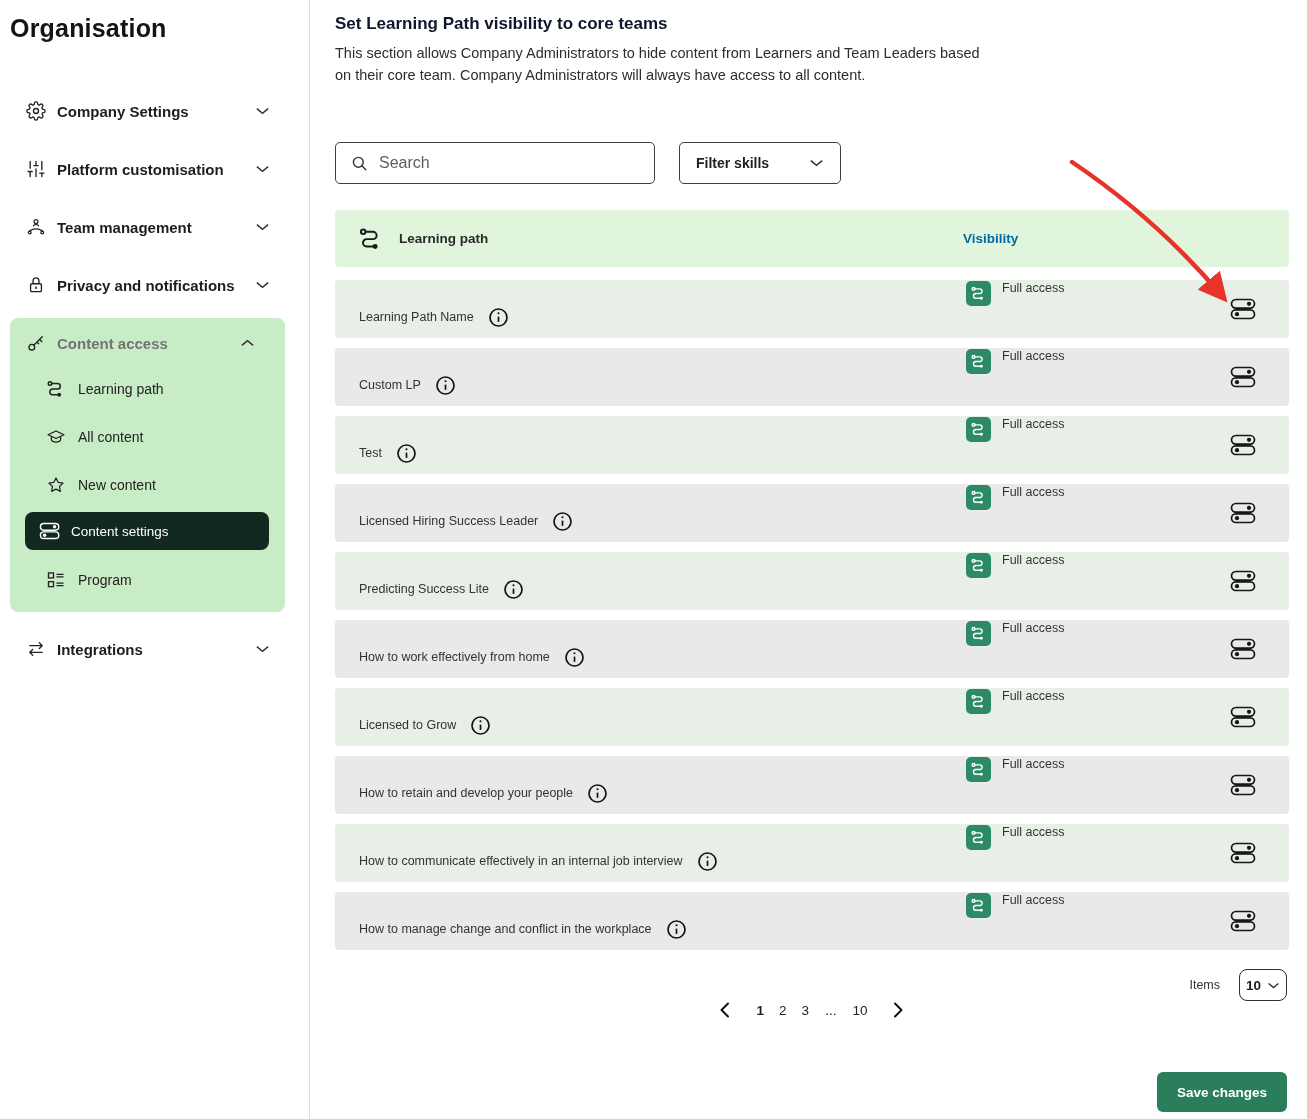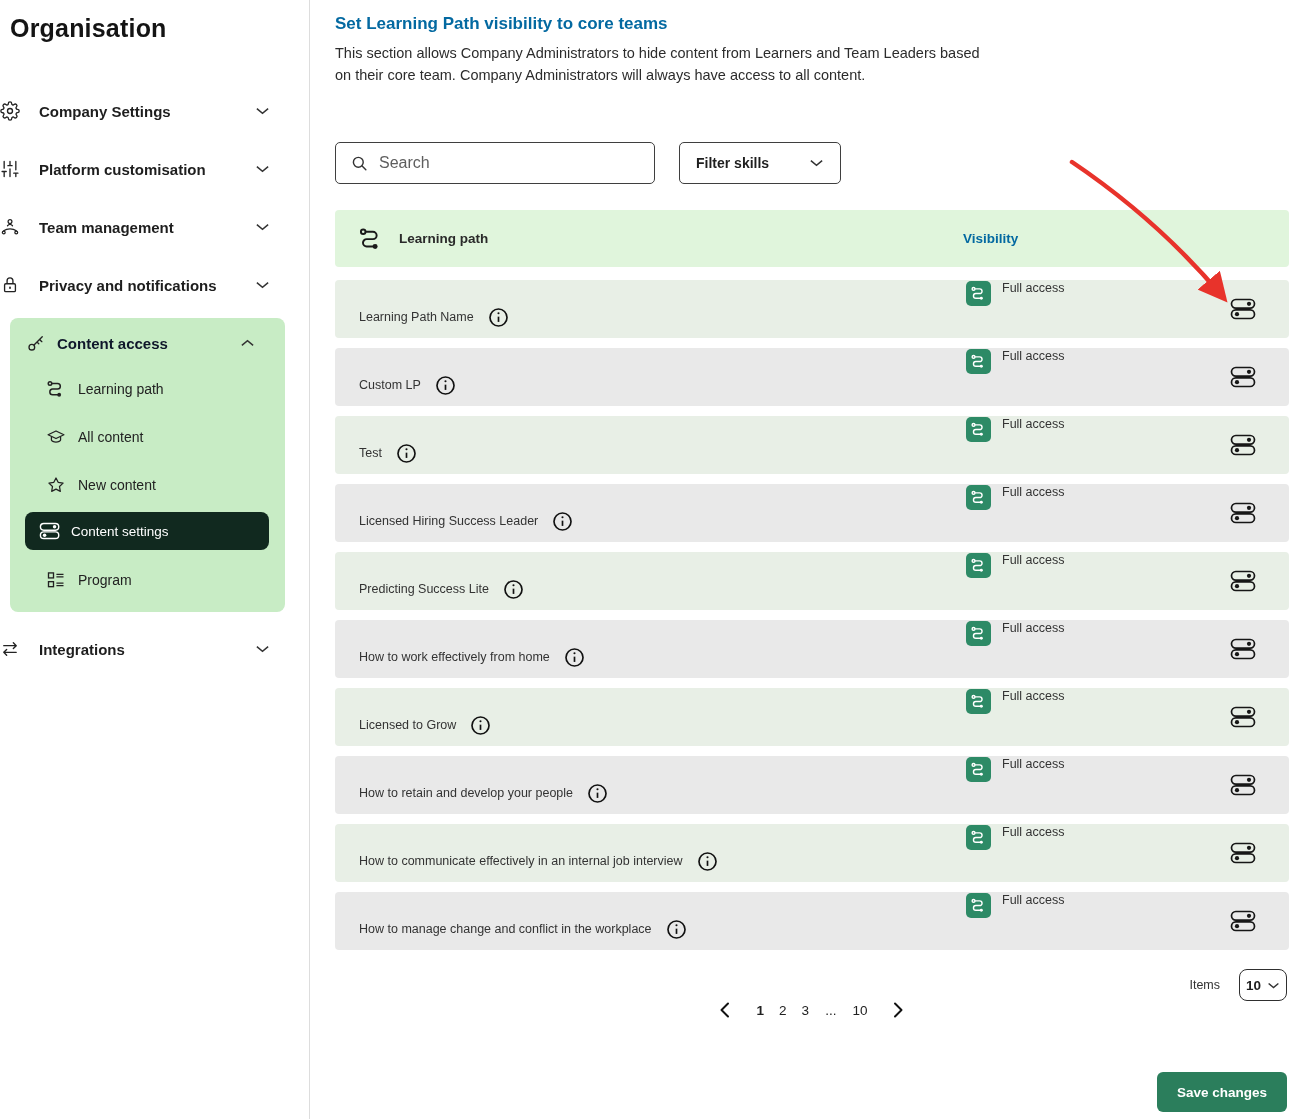--- a/index.html
+++ b/index.html
@@ -2,39 +2,39 @@
 <html><head>
 <meta charset="utf-8">
 <style>
   * { margin:0; padding:0; box-sizing:border-box; }
   html,body { width:1307px; height:1119px; background:#fff; font-family:"Liberation Sans",sans-serif; color:#1c1c1c; }
   .app { position:relative; width:1307px; height:1119px; overflow:hidden; }
 
   
   .sidebar { position:absolute; left:0; top:0; width:310px; height:1119px; border-right:1px solid #ddd; background:#fff; }
   .sidebar-title { position:absolute; left:10px; top:14px; font-size:25px; font-weight:bold; letter-spacing:.2px; color:#141414; }
-  .nav-item { position:absolute; left:0; width:310px; height:28px; display:flex; align-items:center; cursor:pointer;gap:8px; }
+  .nav-item { position:absolute; left:0; width:310px; height:28px; display:flex; align-items:center; padding-left:26px; cursor:pointer; }
   .nav-item .ico { width:20px; height:20px; flex:0 0 20px; display:flex; align-items:center; justify-content:center; }
   .nav-item .lbl { margin-left:11px; font-size:15px; font-weight:bold; color:#1e1e1e; }
   .nav-item .chev { position:absolute; right:40px; width:15px; height:10px; }
   svg { display:block; }
 
   .ca-block { position:absolute; left:10px; top:318px; width:275px; height:294px; background:#c8ecc5; border-radius:8px; }
   .ca-head { position:absolute; left:0; top:11px; width:275px; height:28px; display:flex; align-items:center; padding-left:16px; cursor:pointer; }
-  .ca-head .lbl { margin-left:11px; font-size:15px; font-weight:bold; color:#0f172a; }
+  .ca-head .lbl { margin-left:11px; font-size:15px; font-weight:bold; color:#737373; }
   .ca-head .chev { position:absolute; right:30px; width:15px; height:10px; }
   .sub-item { position:absolute; left:0; width:275px; height:30px; display:flex; align-items:center; padding-left:36px; cursor:pointer; }
   .sub-item .ico { width:20px; height:20px; flex:0 0 20px; }
   .sub-item .lbl { margin-left:12px; font-size:14px; color:#222; }
   .sub-item.selected { left:15px; width:244px; height:38px; background:#11291f; border-radius:8px; padding-left:14px; }
   .sub-item.selected .lbl { color:#fff; font-size:13.5px; }
 
   
   .main { position:absolute; left:335px; top:0; width:954px; height:1119px; }
-  .page-heading { position:absolute; left:0; top:14px; font-size:17px; font-weight:bold; color:#0369a1; }
+  .page-heading { position:absolute; left:0; top:14px; font-size:17px; font-weight:bold; color:#0f172a; }
   .page-desc { position:absolute; left:0; top:42px; width:656px; font-size:14.5px; line-height:22px; color:#2c2c2c; }
 
   .search-box { position:absolute; left:0; top:142px; width:320px; height:42px; border:1.5px solid #3f3f3f; border-radius:5px; display:flex; align-items:center; padding:0 12px 0 14px; background:#fff; }
   .search-box input { border:none; outline:none; margin-left:10px; flex:1; font-size:16px; font-family:"Liberation Sans",sans-serif; color:#222; background:transparent; }
   .search-box input::placeholder { color:#5e5e5e; }
   .filter-box { position:absolute; left:344px; top:142px; width:162px; height:42px; border:1.5px solid #3f3f3f; border-radius:5px; display:flex; align-items:center; justify-content:space-between; padding:8px 16px; cursor:pointer; background:#fff; }
   .filter-box .lbl { font-size:14px; font-weight:bold; color:#1e1e1e; }
 
   .t-header { position:absolute; left:0; top:210px; width:954px; height:57px; background:#e0f5dc; border-radius:4px; }
   .t-header .name-col { position:absolute; left:23px; top:0; height:57px; display:flex; align-items:center; gap:15px; }

